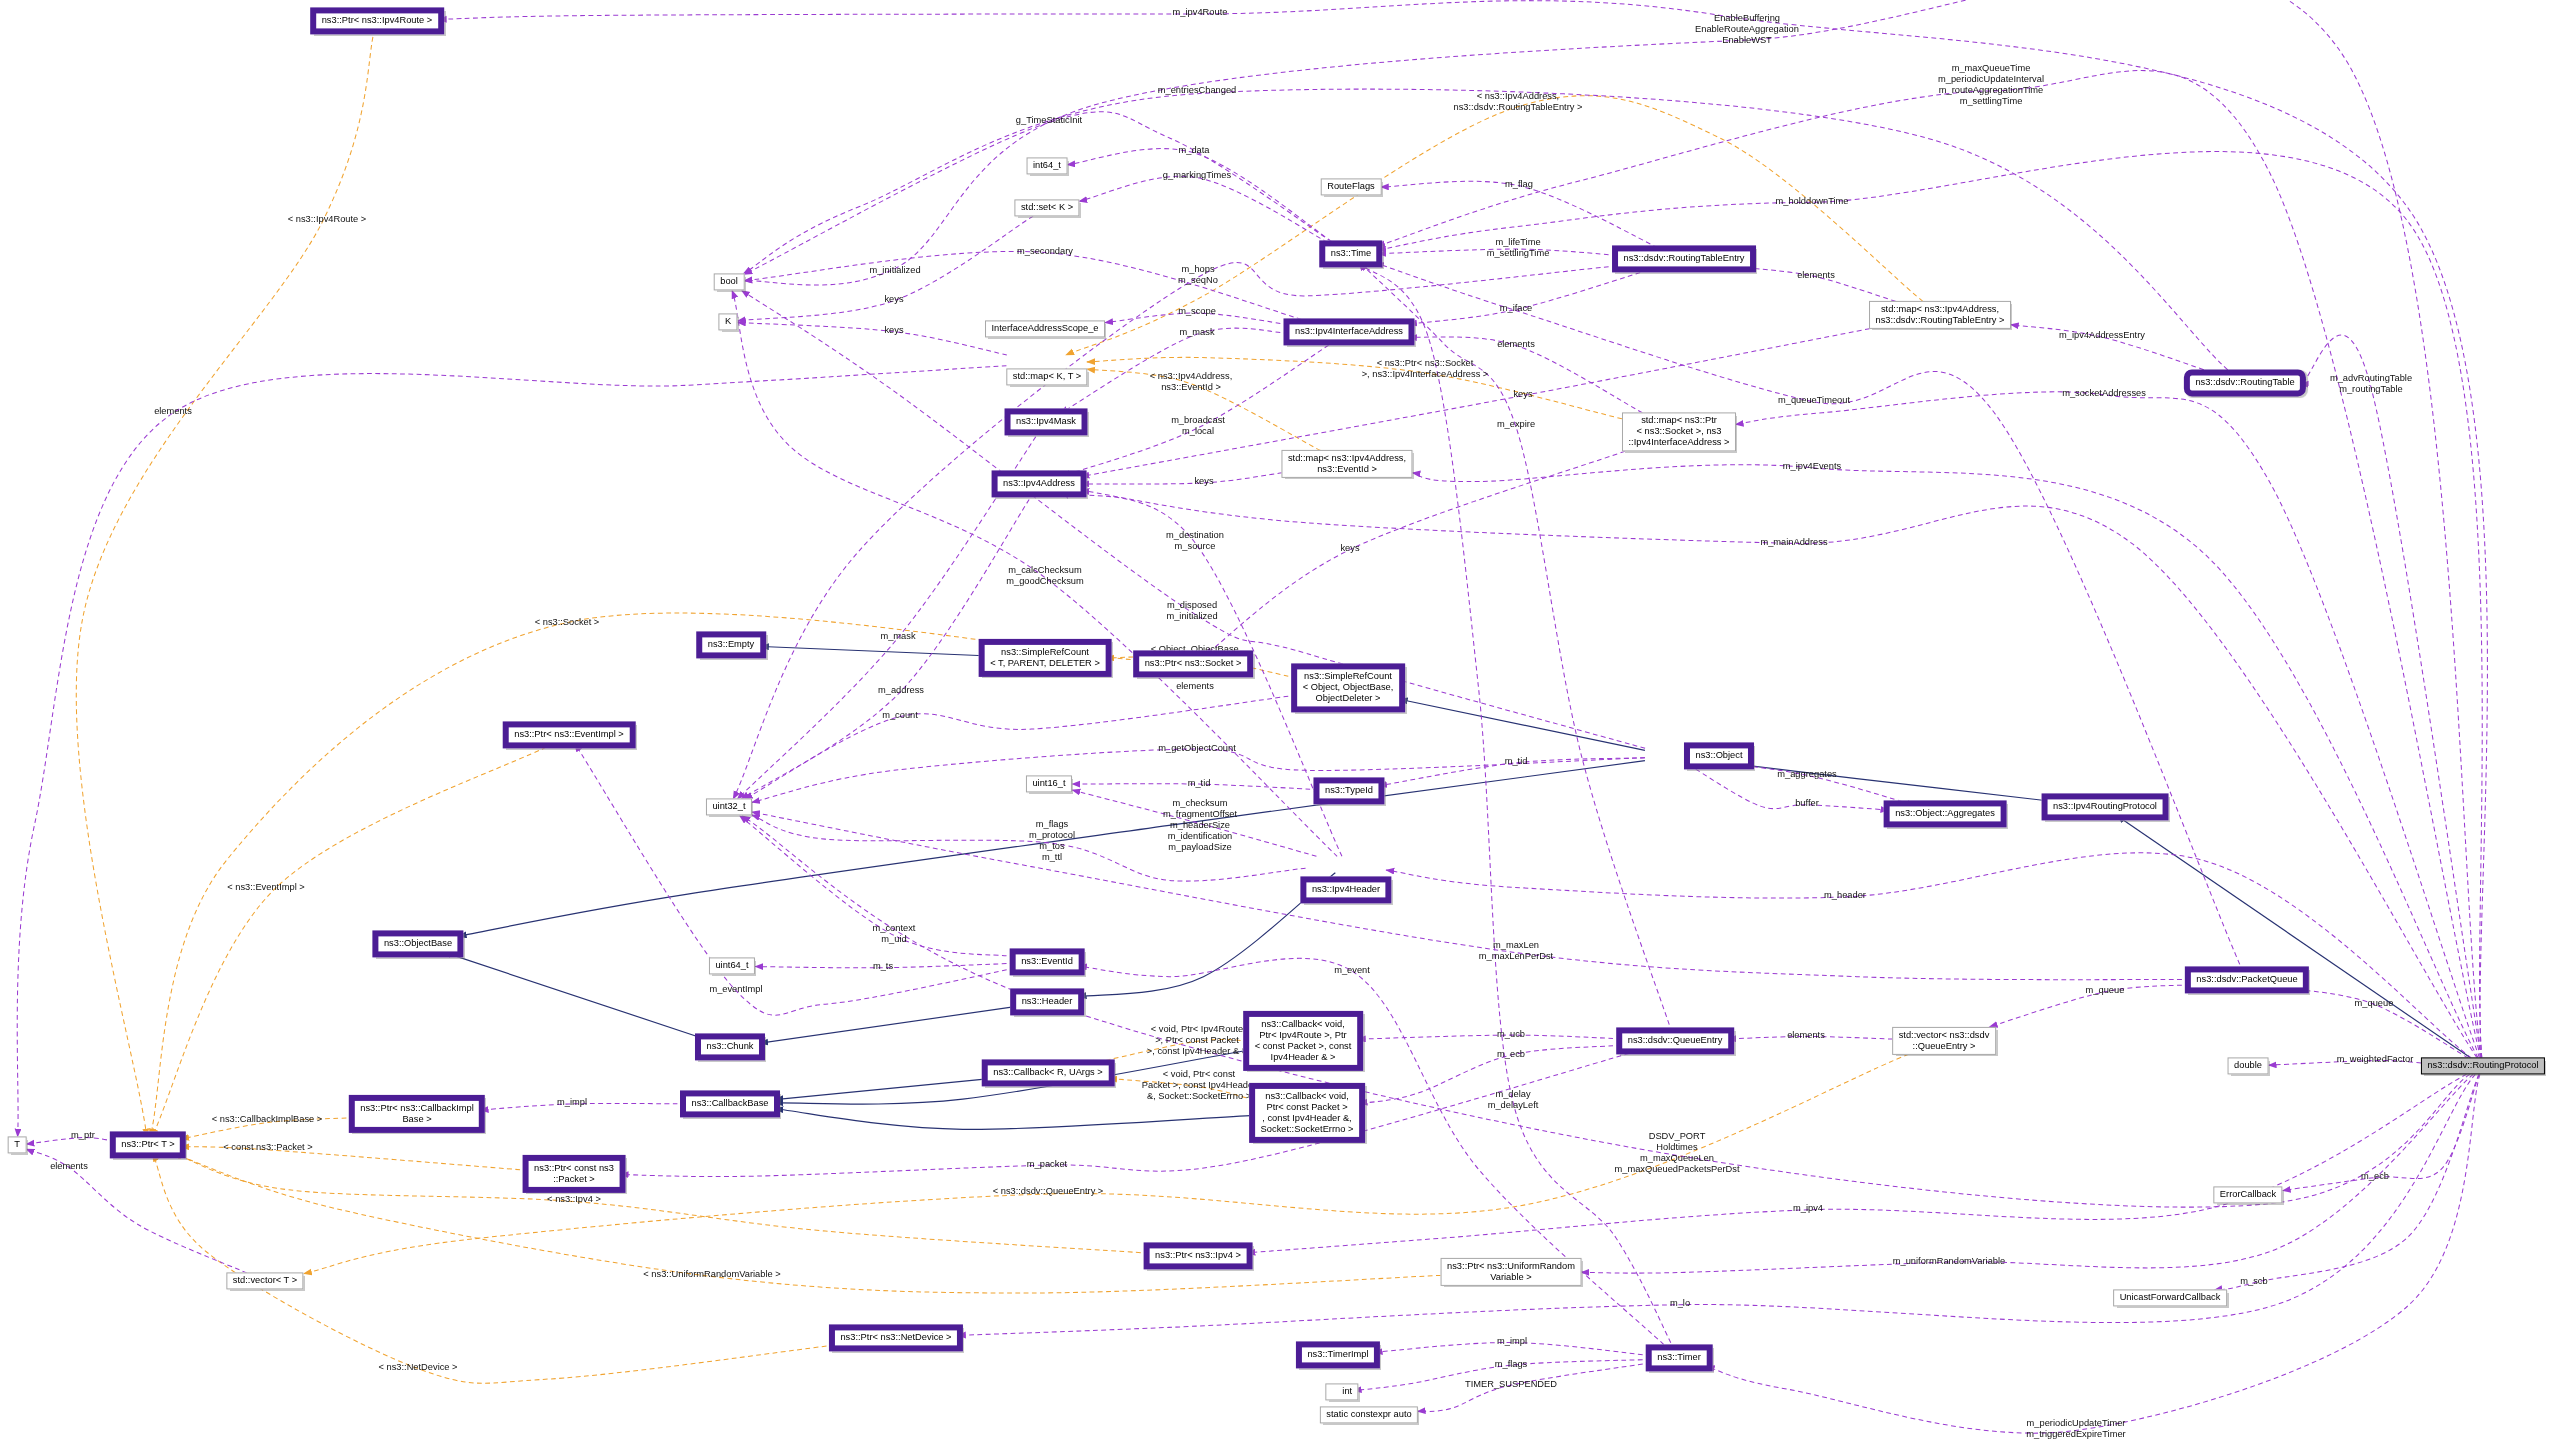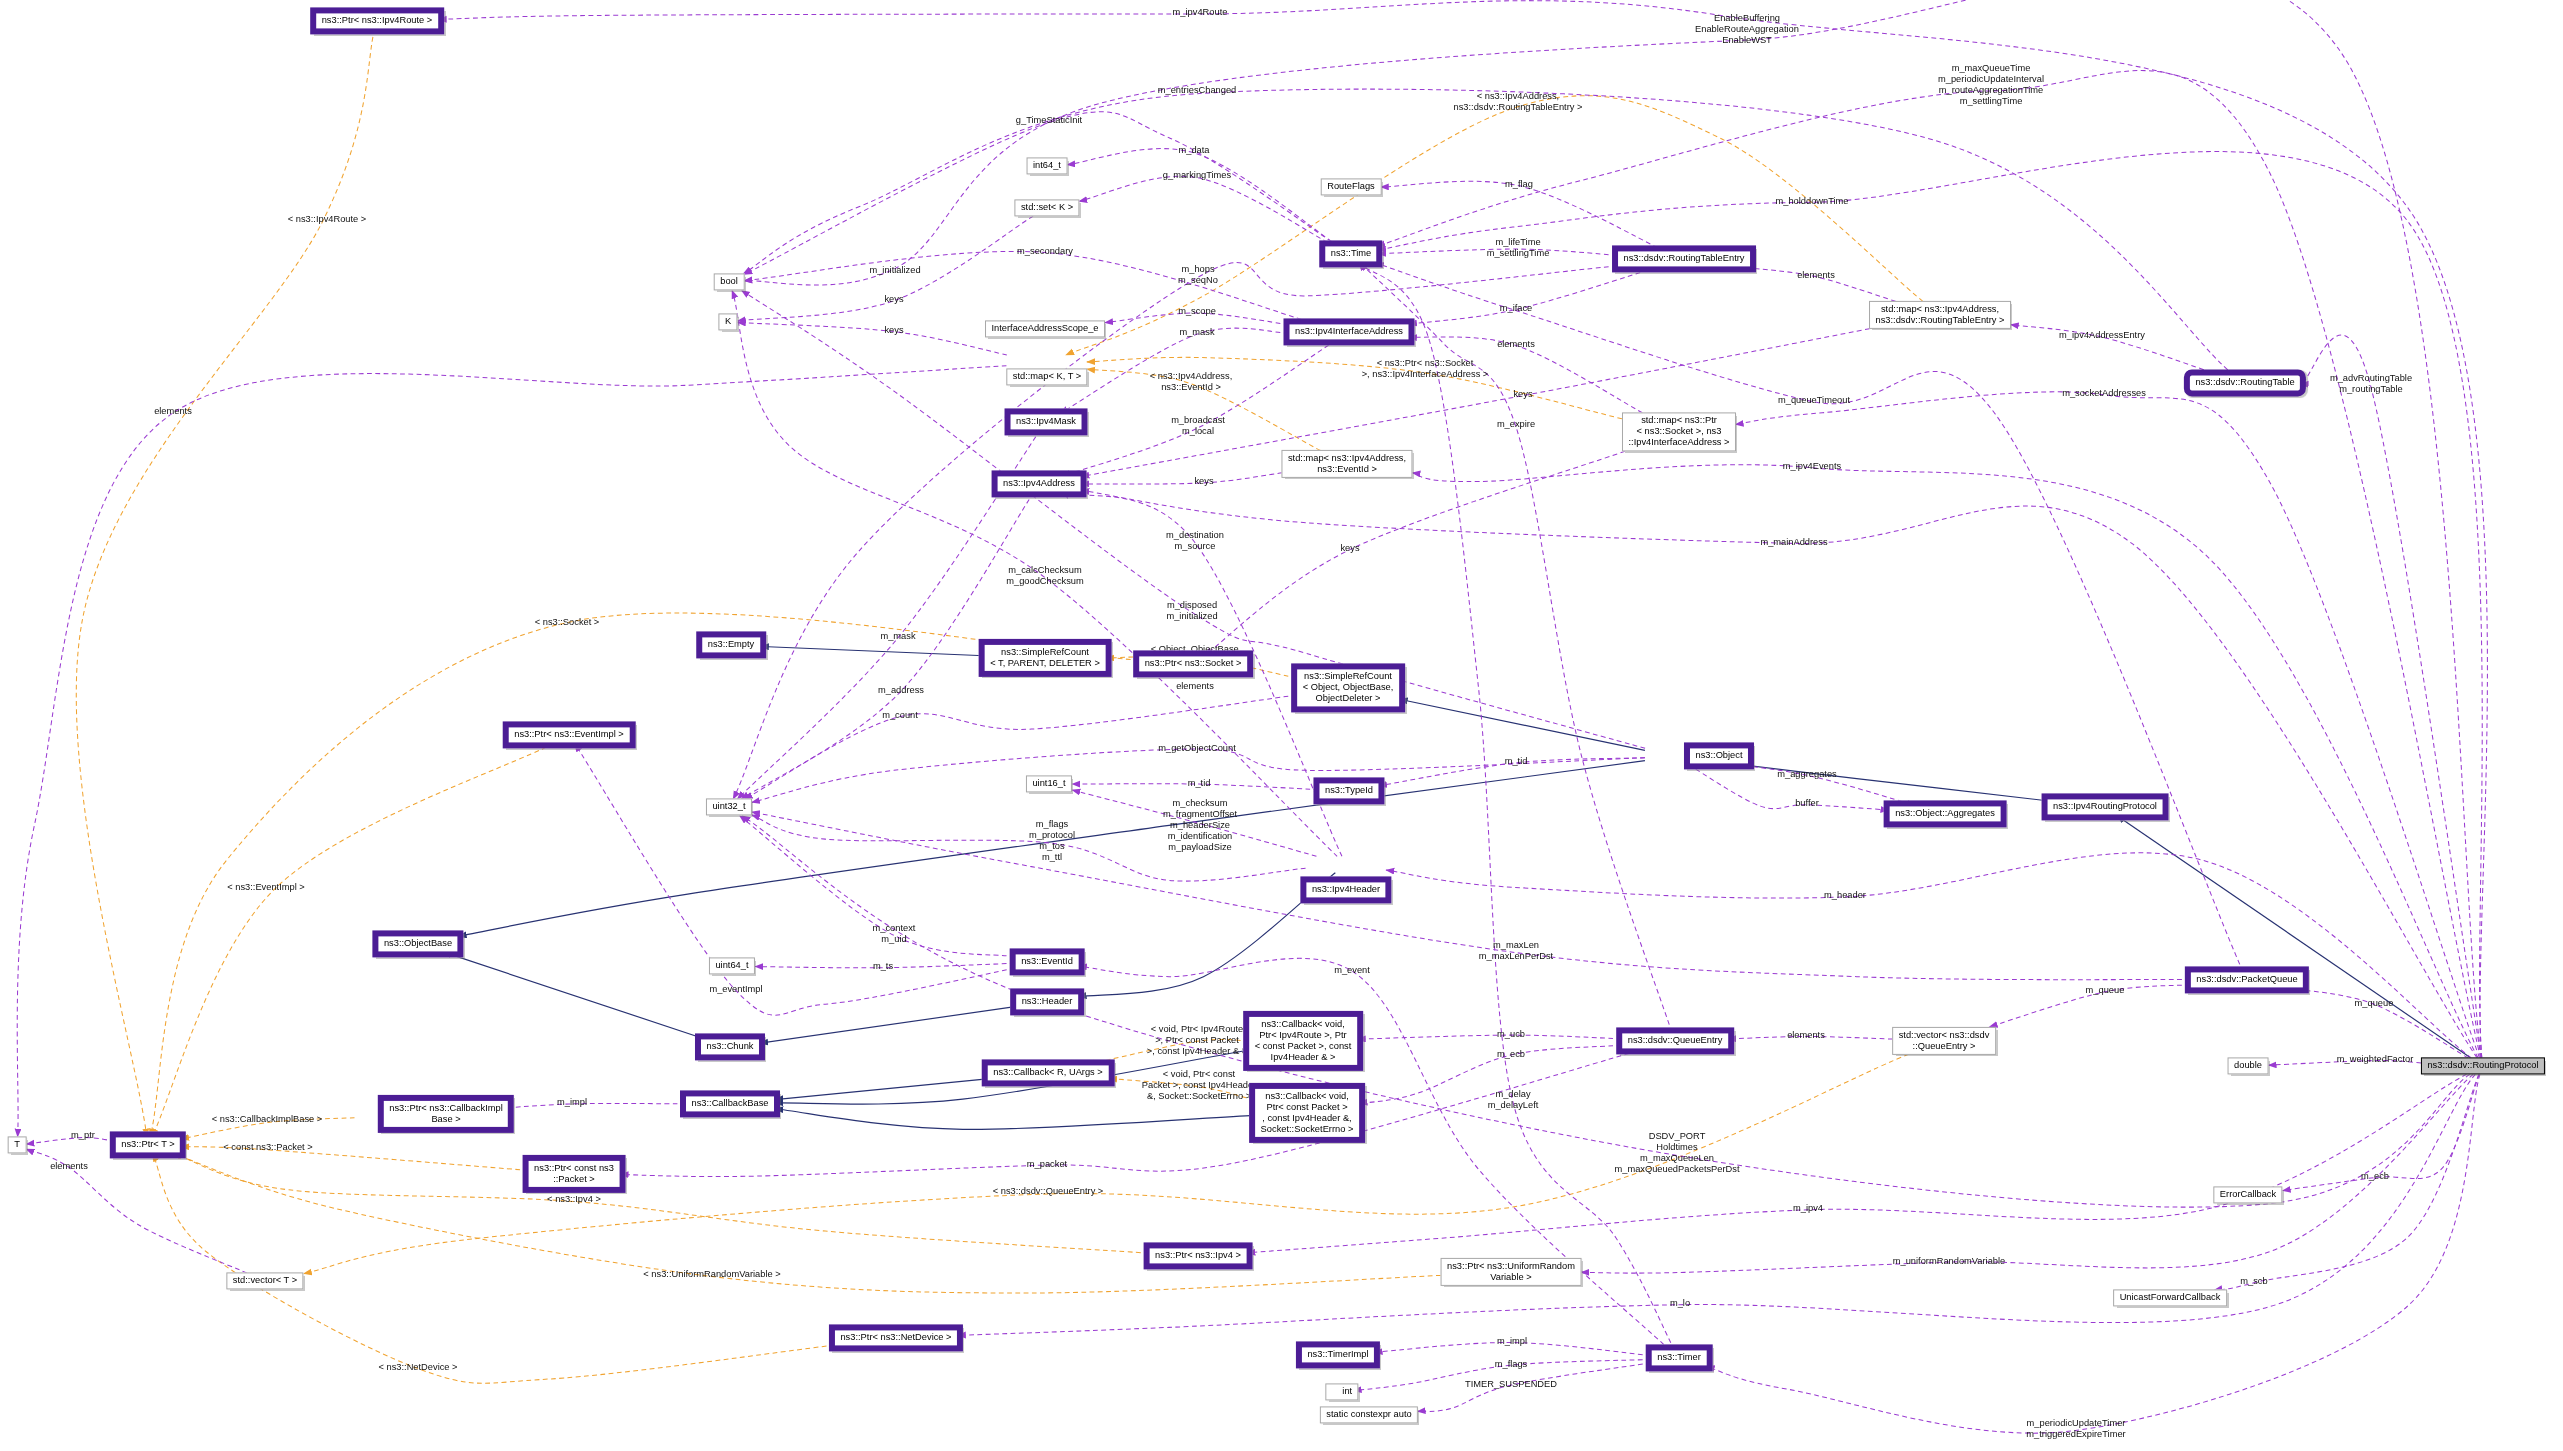--- a/index.html
+++ b/index.html
@@ -180,21 +180,21 @@
 ::QueueEntry &gt;</div>
     <div class="node bold" style="left: 730px; top: 1047px;">ns3::Chunk</div>
     <div class="node " style="left: 2248px; top: 1066px;">double</div>
     <div class="node main" style="left: 2483px; top: 1066px;">ns3::dsdv::RoutingProtocol</div>
     <div class="node bold" style="left: 1048px; top: 1073px;">ns3::Callback&lt; R, UArgs &gt;</div>
     <div class="node bold" style="left: 730px; top: 1104px;">ns3::CallbackBase</div>
     <div class="node bold" style="left: 1307px; top: 1113px;">ns3::Callback&lt; void,
 Ptr&lt; const Packet &gt;
 , const Ipv4Header &amp;,
 Socket::SocketErrno &gt;</div>
-    <div class="node bold" style="left: 417px; top: 1114px; margin-left: 29px;">ns3::Ptr&lt; ns3::CallbackImpl
+    <div class="node bold" style="left: 417px; top: 1114px;">ns3::Ptr&lt; ns3::CallbackImpl
 Base &gt;</div>
     <div class="node " style="left: 17px; top: 1145px;">T</div>
     <div class="node bold" style="left: 148px; top: 1145px;">ns3::Ptr&lt; T &gt;</div>
     <div class="node bold" style="left: 574px; top: 1174px;">ns3::Ptr&lt; const ns3
 ::Packet &gt;</div>
     <div class="node " style="left: 2248px; top: 1195px;">ErrorCallback</div>
     <div class="node bold" style="left: 1198px; top: 1256px;">ns3::Ptr&lt; ns3::Ipv4 &gt;</div>
     <div class="node " style="left: 265px; top: 1281px;">std::vector&lt; T &gt;</div>
     <div class="node " style="left: 1511px; top: 1272px;">ns3::Ptr&lt; ns3::UniformRandom
 Variable &gt;</div>

